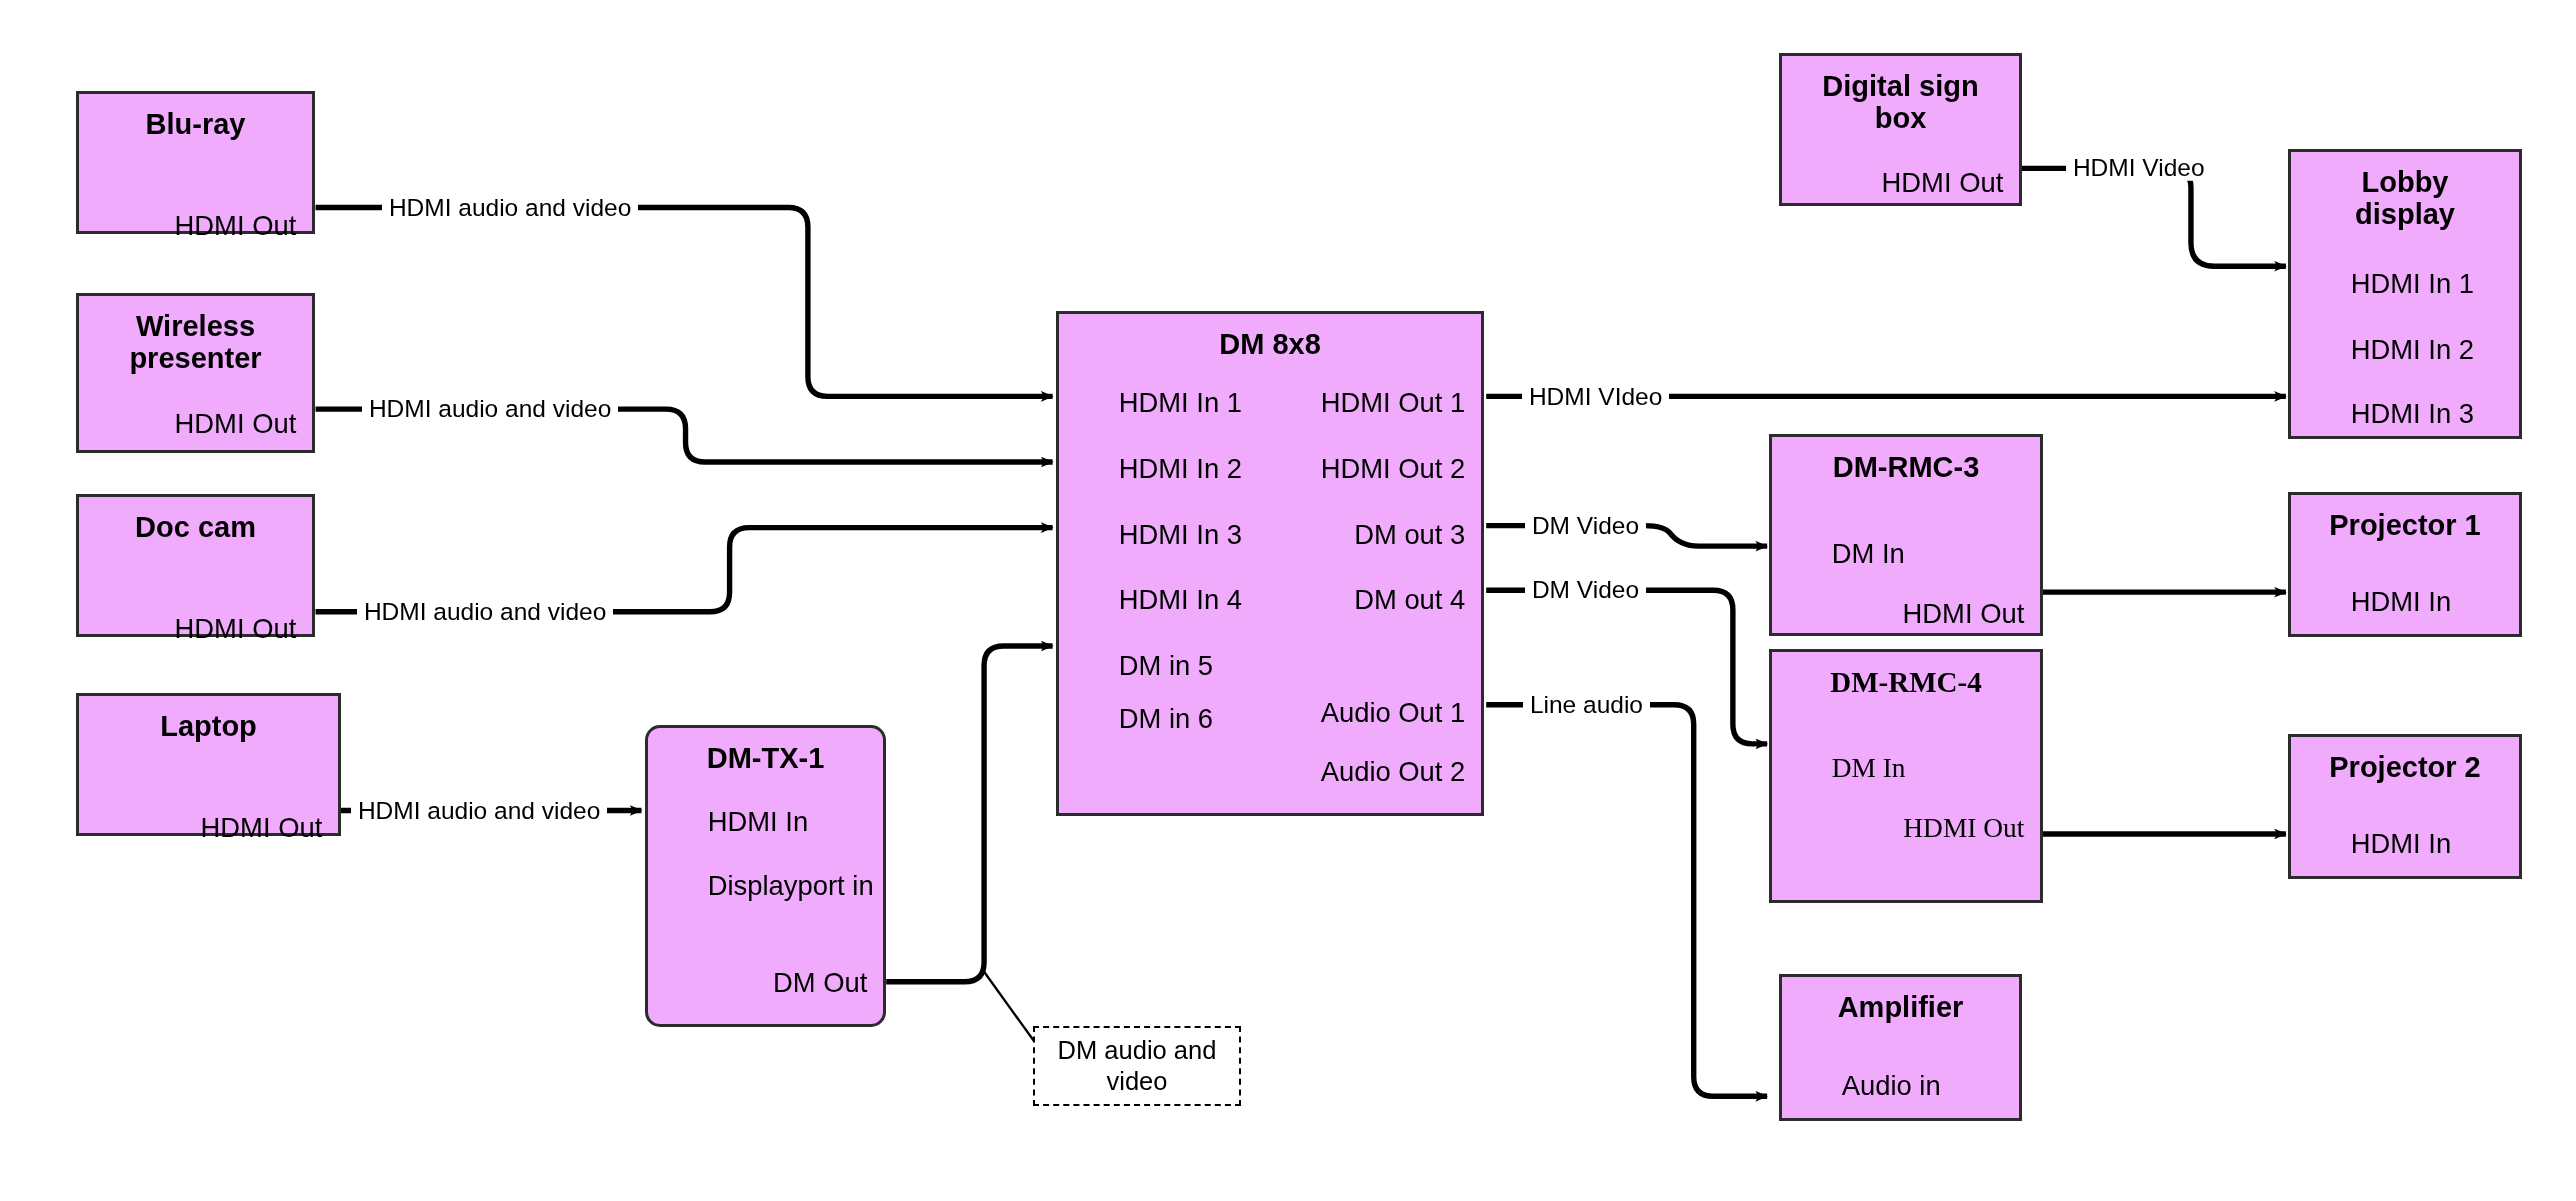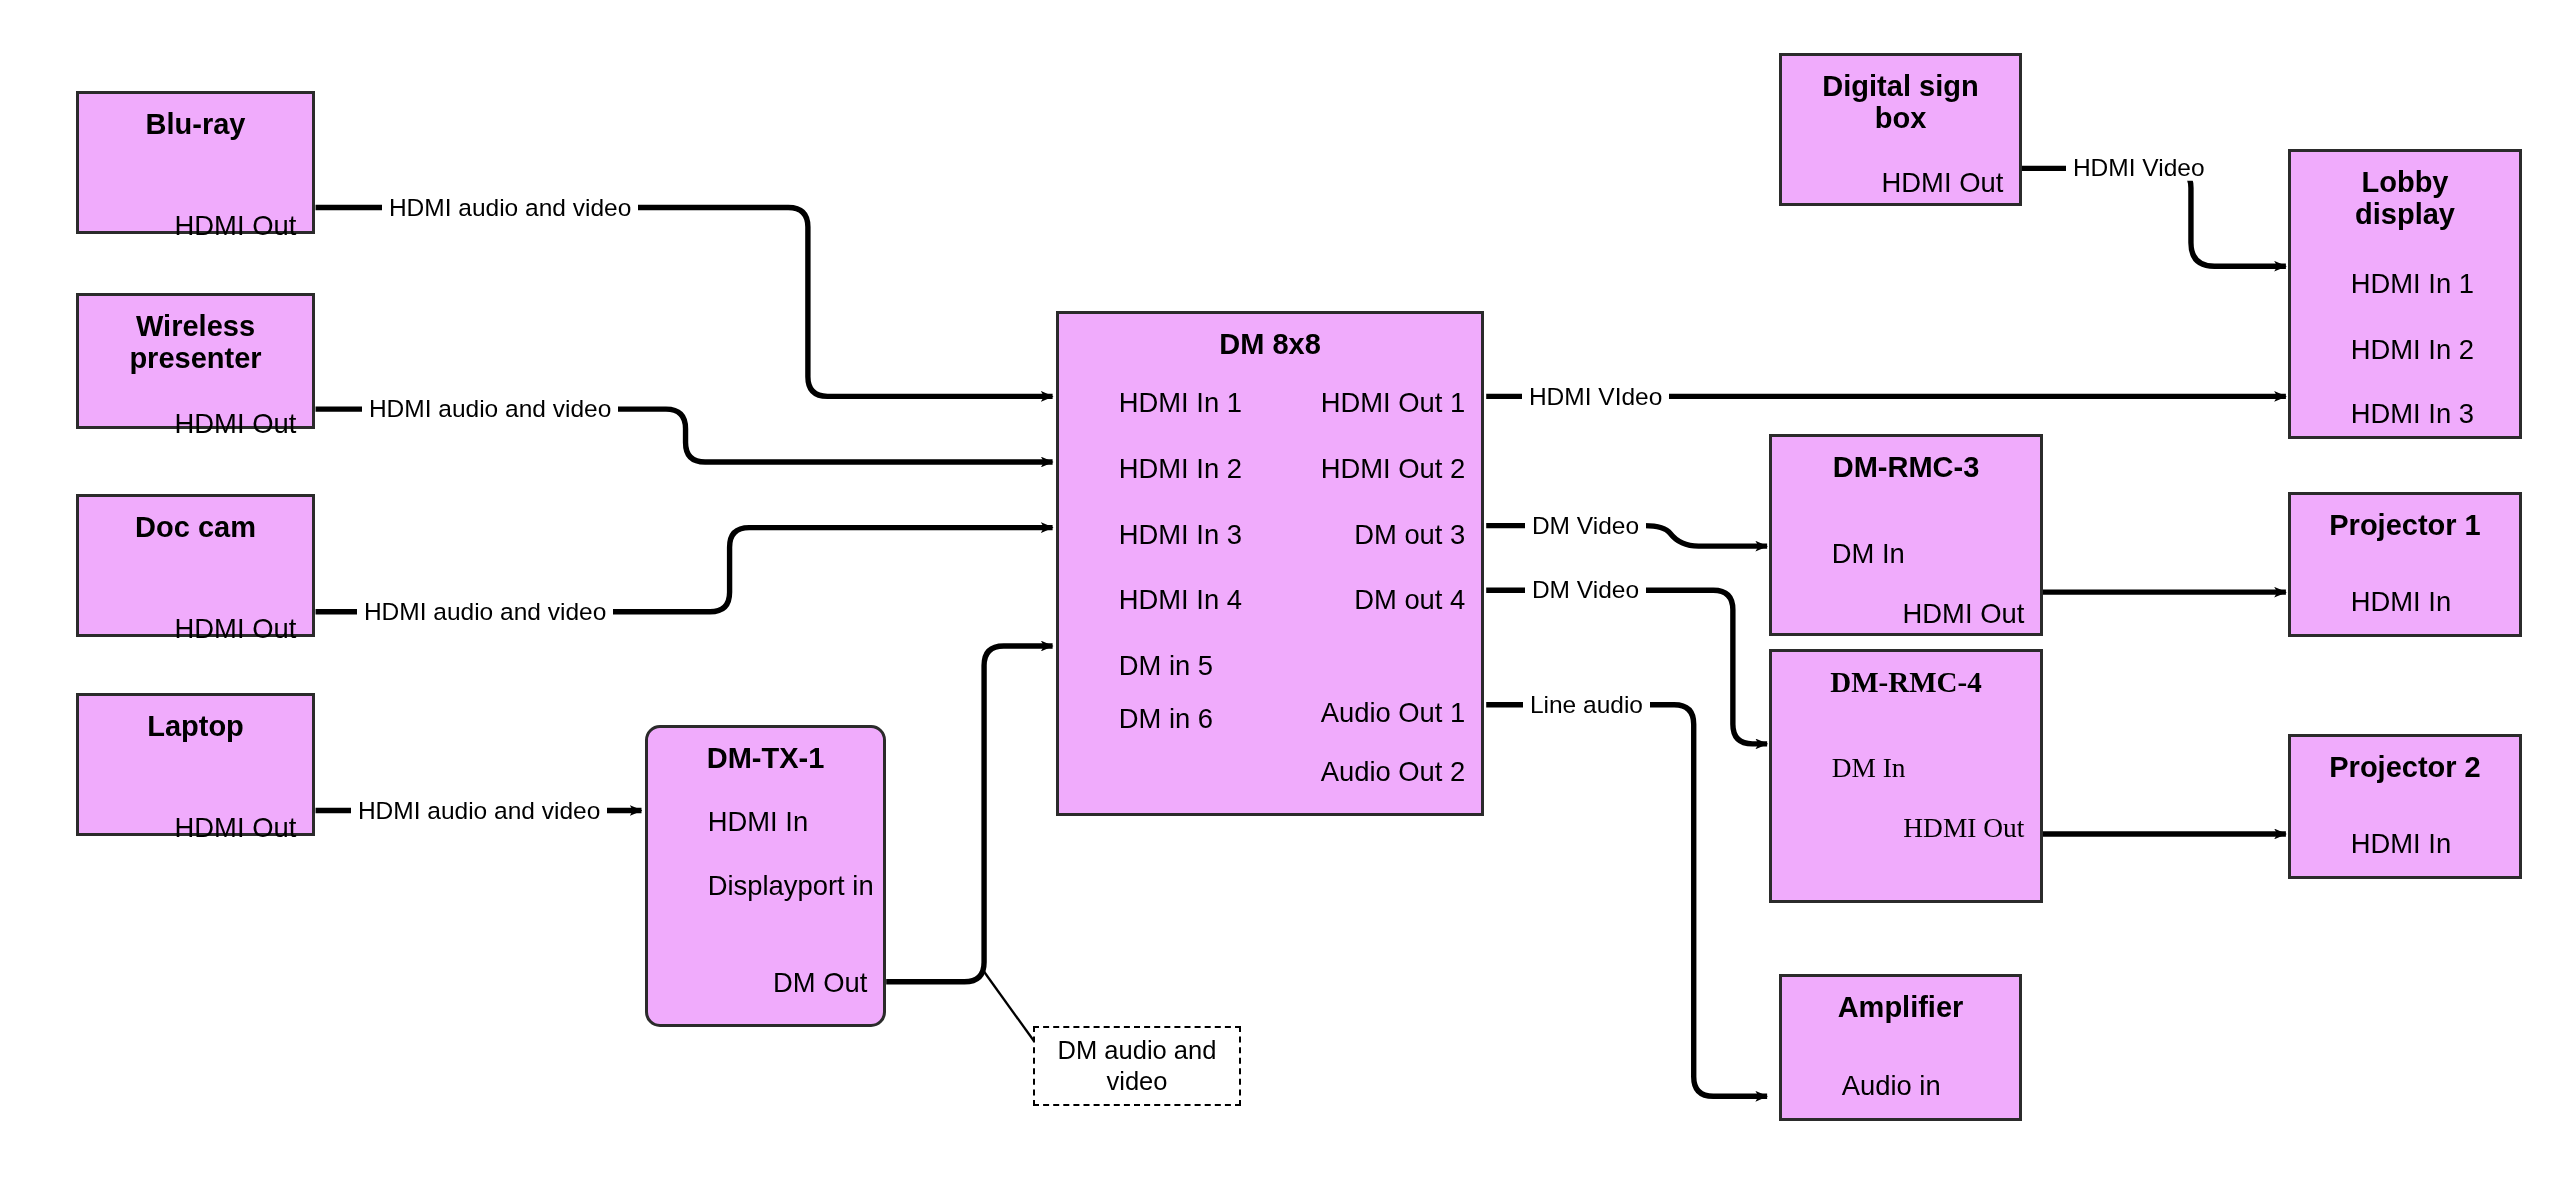--- a/index.html
+++ b/index.html
@@ -144,36 +144,36 @@
 
   <div class="wire-label" style="left:1523px; top:705px;">Line audio</div>
 
   <div class="node" style="left:76px; top:91px; width:239px; height:143px;">
     <div class="node-title">Blu-ray</div>
     <div class="ports">
       <div class="port right" style="top:72px;">HDMI Out</div>
     </div>
   </div>
 
-  <div class="node" style="left:76px; top:293px; width:239px; height:136px;">
+  <div class="node" style="left:76px; top:293px; width:239px; height:160px;">
     <div class="node-title" style="white-space:pre-line;">Wireless
 presenter</div>
     <div class="ports">
       <div class="port right" style="top:35px;">HDMI Out</div>
     </div>
   </div>
 
   <div class="node" style="left:76px; top:494px; width:239px; height:143px;">
     <div class="node-title">Doc cam</div>
     <div class="ports">
       <div class="port right" style="top:72px;">HDMI Out</div>
     </div>
   </div>
 
-  <div class="node" style="left:76px; top:693px; width:239px; height:143px;">
+  <div class="node" style="left:76px; top:693px; width:265px; height:143px;">
     <div class="node-title">Laptop</div>
     <div class="ports">
       <div class="port right" style="top:72px;">HDMI Out</div>
     </div>
   </div>
 
   <div class="node" style="left:645px; top:725px; width:241px; height:302px;border-radius:15px;">
     <div class="node-title">DM-TX-1</div>
     <div class="ports">
       <div class="port left" style="top:34px;">HDMI In</div>

